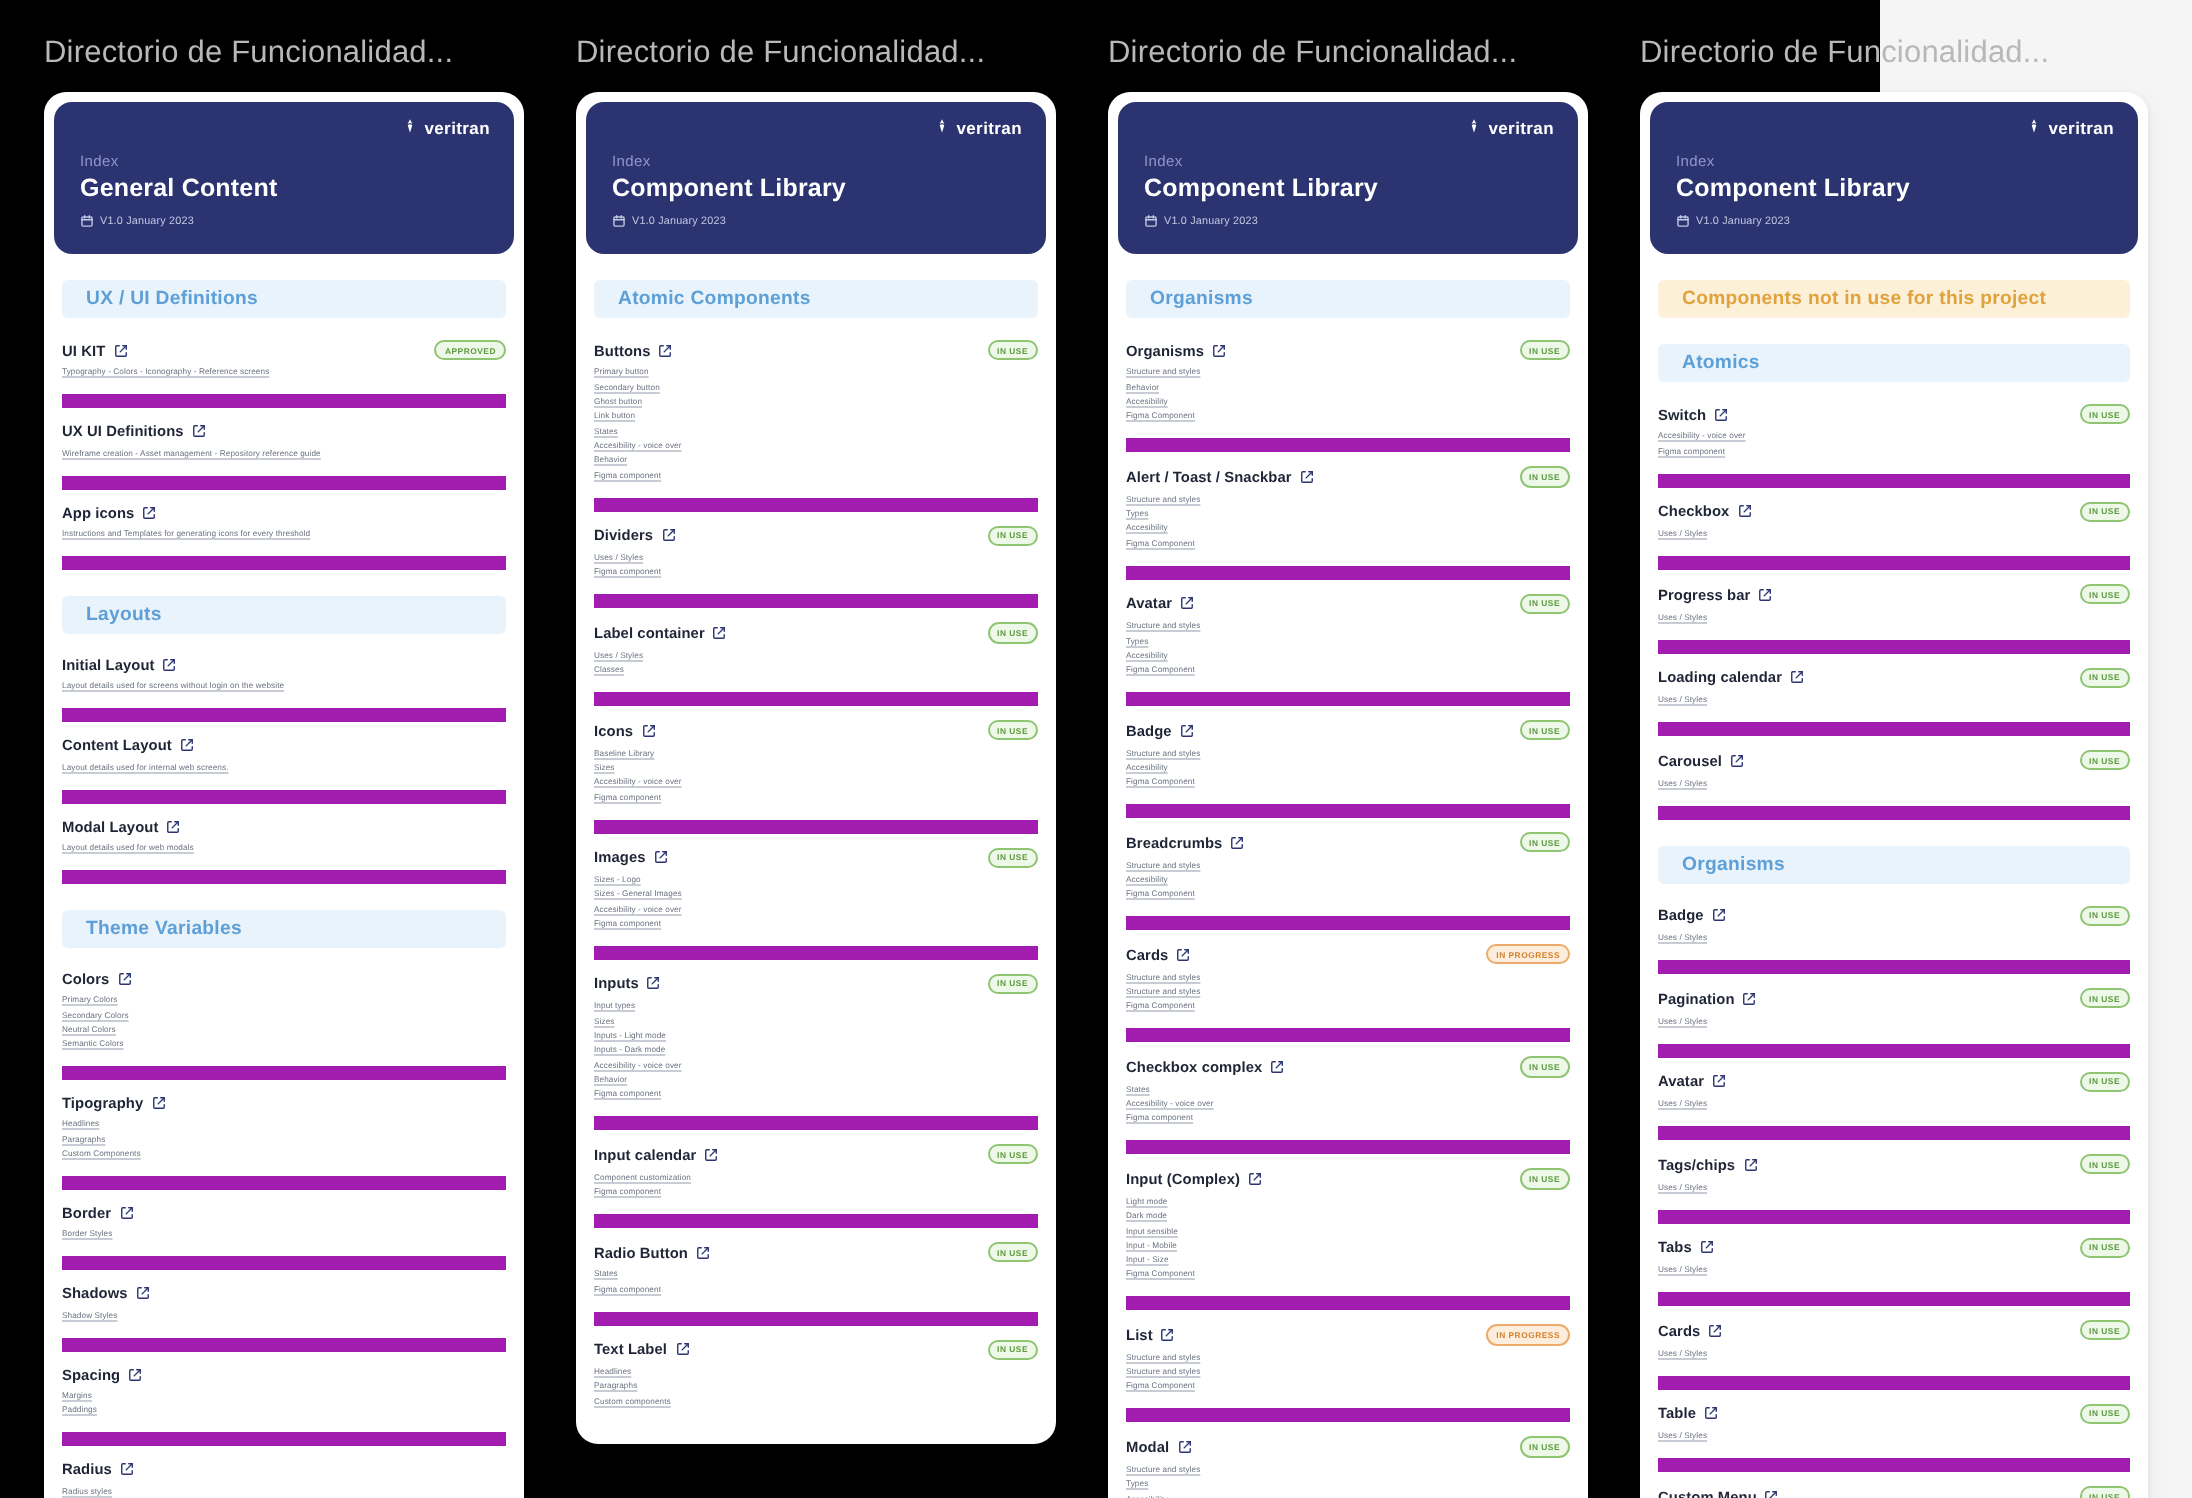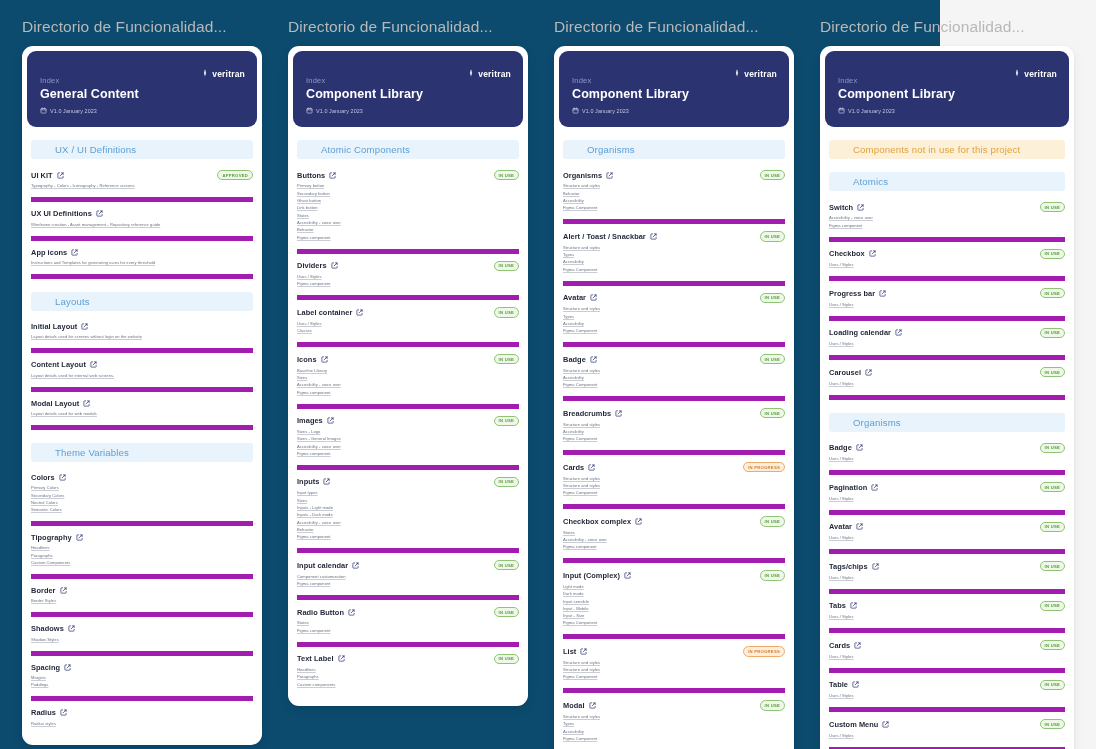--- a/index.html
+++ b/index.html
@@ -5,21 +5,21 @@
   * { box-sizing: border-box; margin: 0; padding: 0; }
   html, body {
     width: 1096px; height: 749px;
     background: #f5f5f5;
     font-family: "Liberation Sans", sans-serif;
     overflow: hidden;
   }
   .board {
     position: relative;
     width: 940px; height: 749px;
-    background: #0c4a6e;
+    background: #000000;
     display: flex;
     gap: 26px;
     padding: 18px 22px;
   }
   .column { width: 240px; flex: 0 0 240px; position: relative; }
   .column.wide { width: 254px; flex: 0 0 254px; }
 
   .frame-title {
     font-size: 15.5px;
     color: #b8b8b8;
@@ -42,21 +42,21 @@
   .card-head {
     background: #2b3471;
     border-radius: 9px;
     margin: 5px 5px 0 5px;
     padding: 11px 13px 13px 13px;
     position: relative;
     min-height: 72px;
   }
   .brand {
     position: absolute;
-    top: 18px; right: 12px;
+    top: 8px; right: 12px;
     display: flex; align-items: center; gap: 3px;
     color: #ffffff;
     font-size: 8.5px;
     font-weight: 700;
     letter-spacing: .2px;
   }
   .brand .mark { display:inline-block; }
   .head-eyebrow {
     color: #8f97c9;
     font-size: 7.5px;
@@ -74,34 +74,34 @@
   .head-meta {
     display: flex; align-items: center; gap: 3px;
     color: #c2c7e2;
     font-size: 5.4px;
     letter-spacing: .1px;
   }
 
   
   .section-bar {
     margin: 13px 9px 4px 9px;
-    padding: 4px 24px;
+    padding: 4px 12px;
     border-radius: 3px;
     font-size: 9.6px;
-    font-weight: 400;
+    font-weight: 700;
     letter-spacing: .15px;
   }
   .section-bar.blue { background: #e8f3fb; color: #5d9fd6; }
   .section-bar.amber { background: #fdf0d8; color: #e0a23c; }
 
   
   .item {
     margin: 0 9px;
     padding: 7px 0 7px 0;
-    border-bottom: 5px solid #a21caf;
+    border-bottom: 7px solid #a21caf;
     position: relative;
   }
   .item:last-child { border-bottom: none; }
   .item-top {
     display: flex;
     align-items: center;
     justify-content: space-between;
     gap: 6px;
   }
   .item-name {

